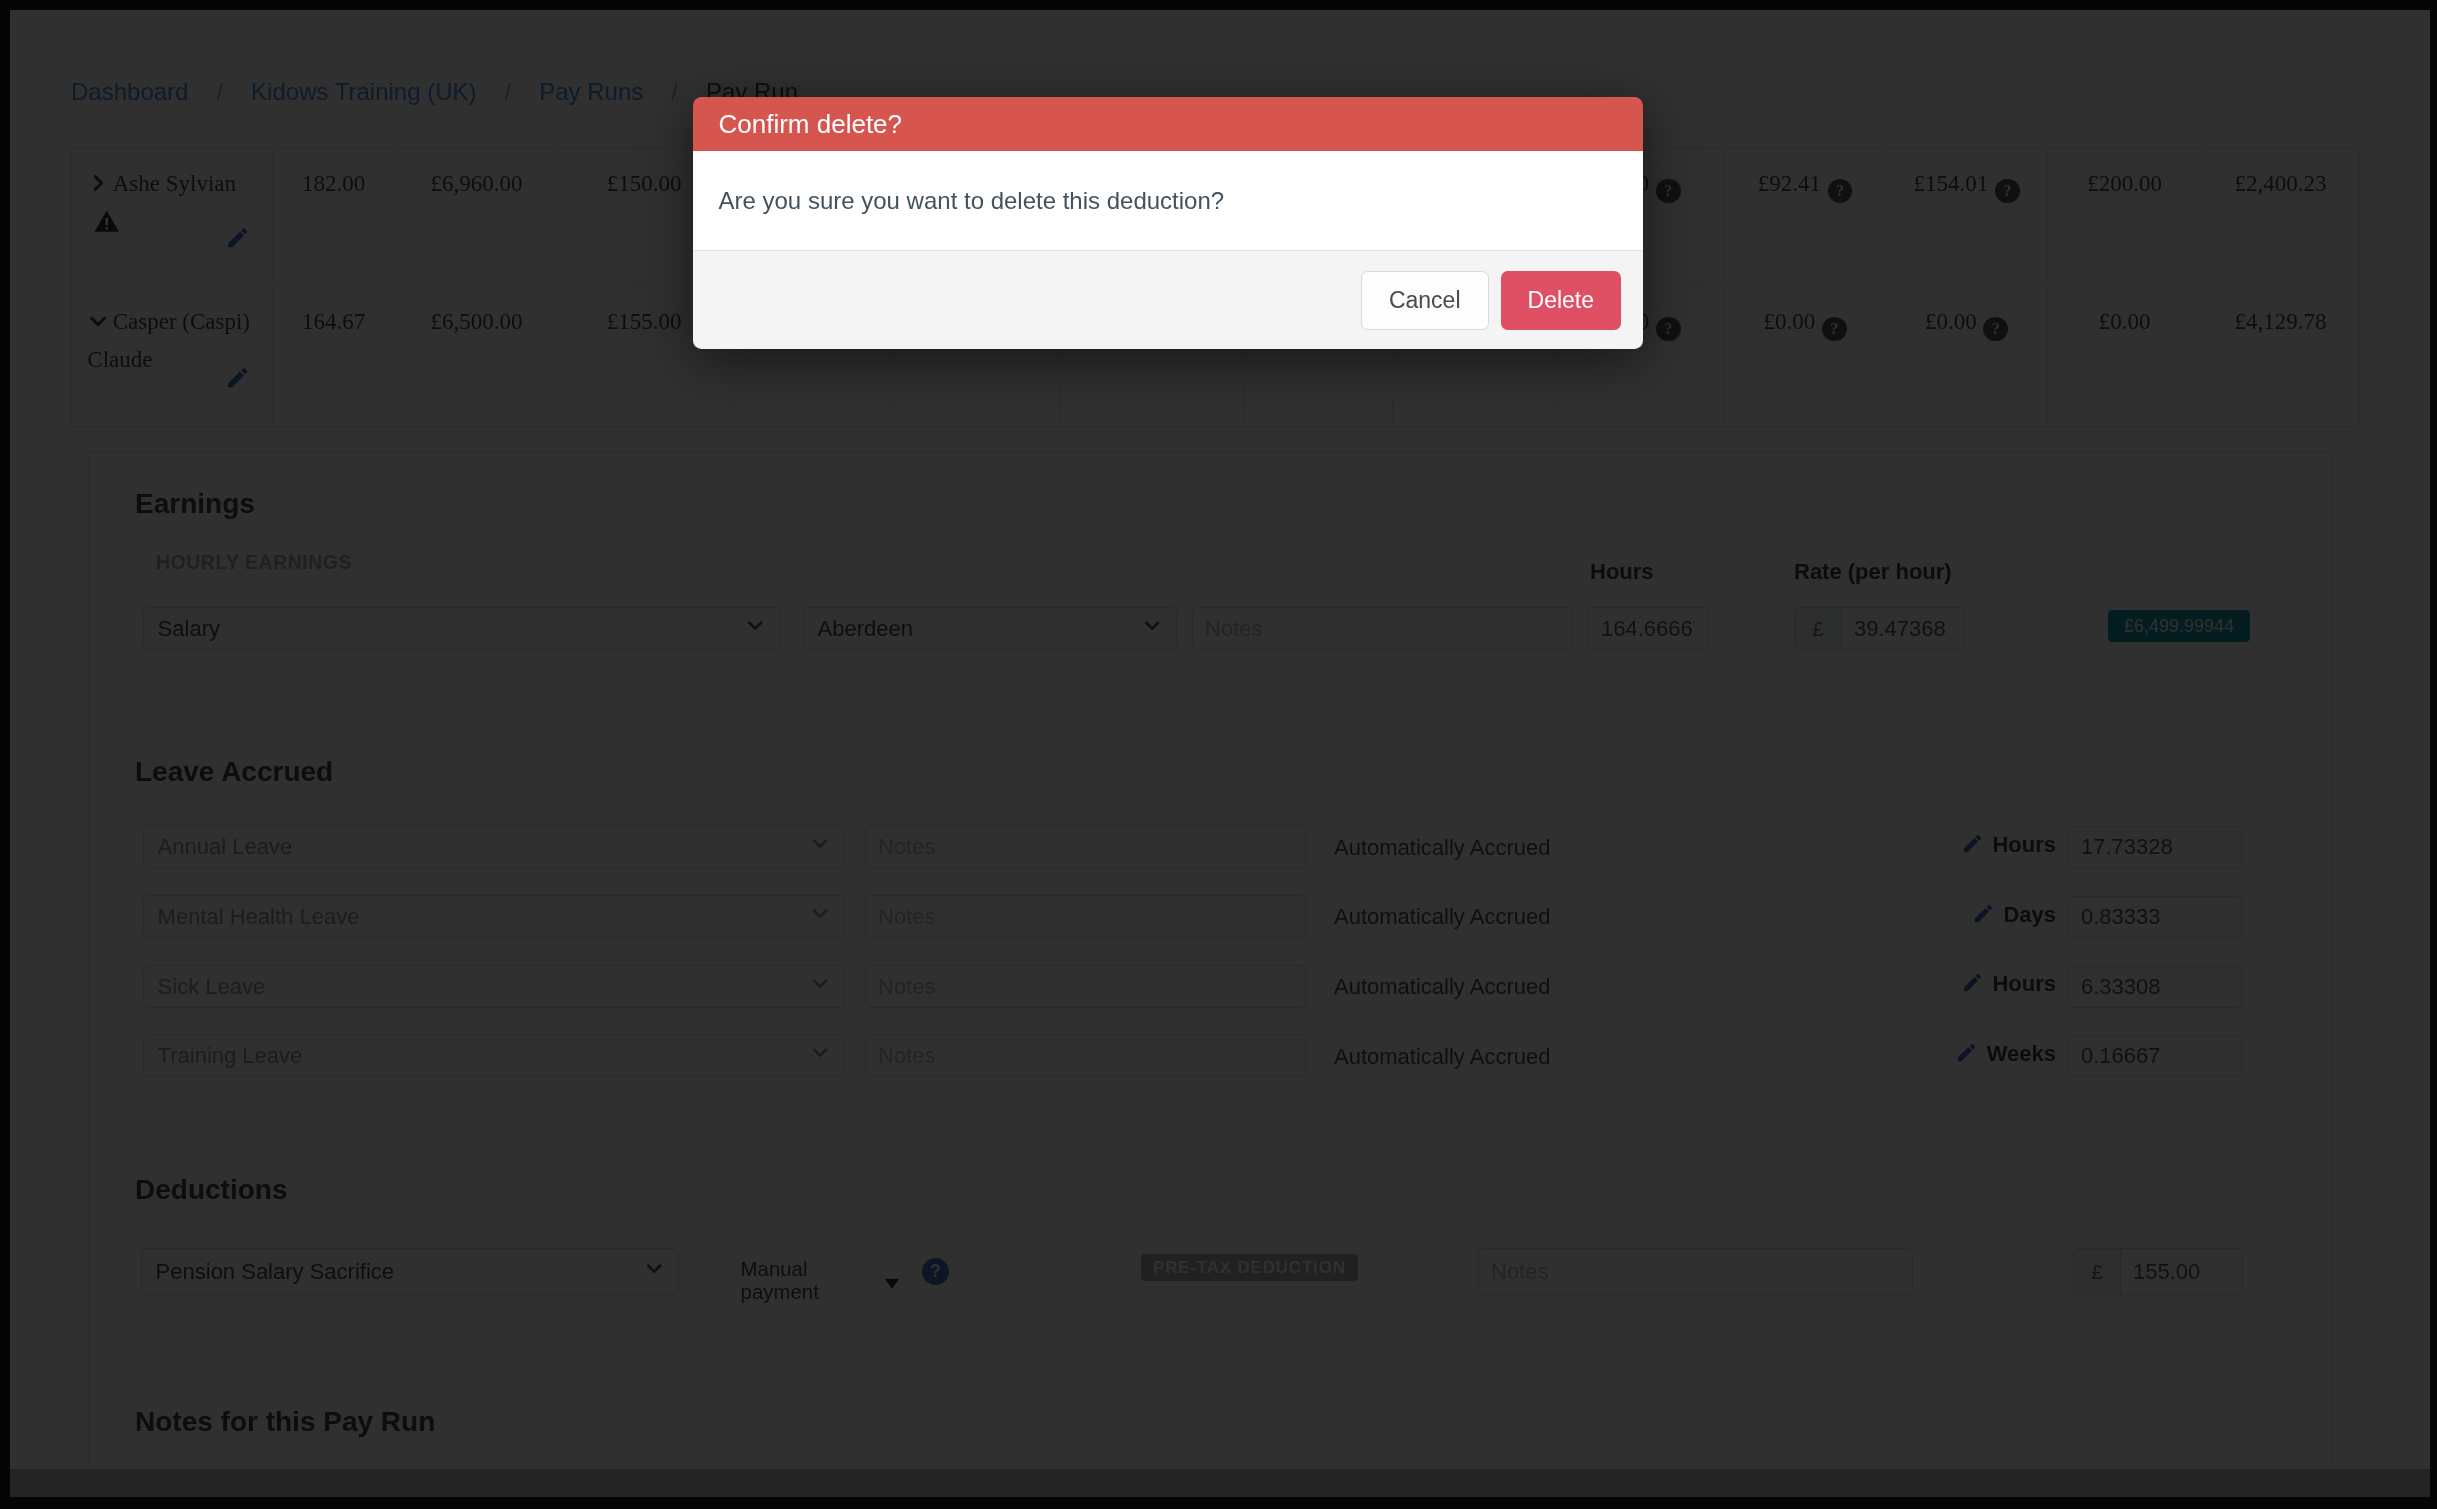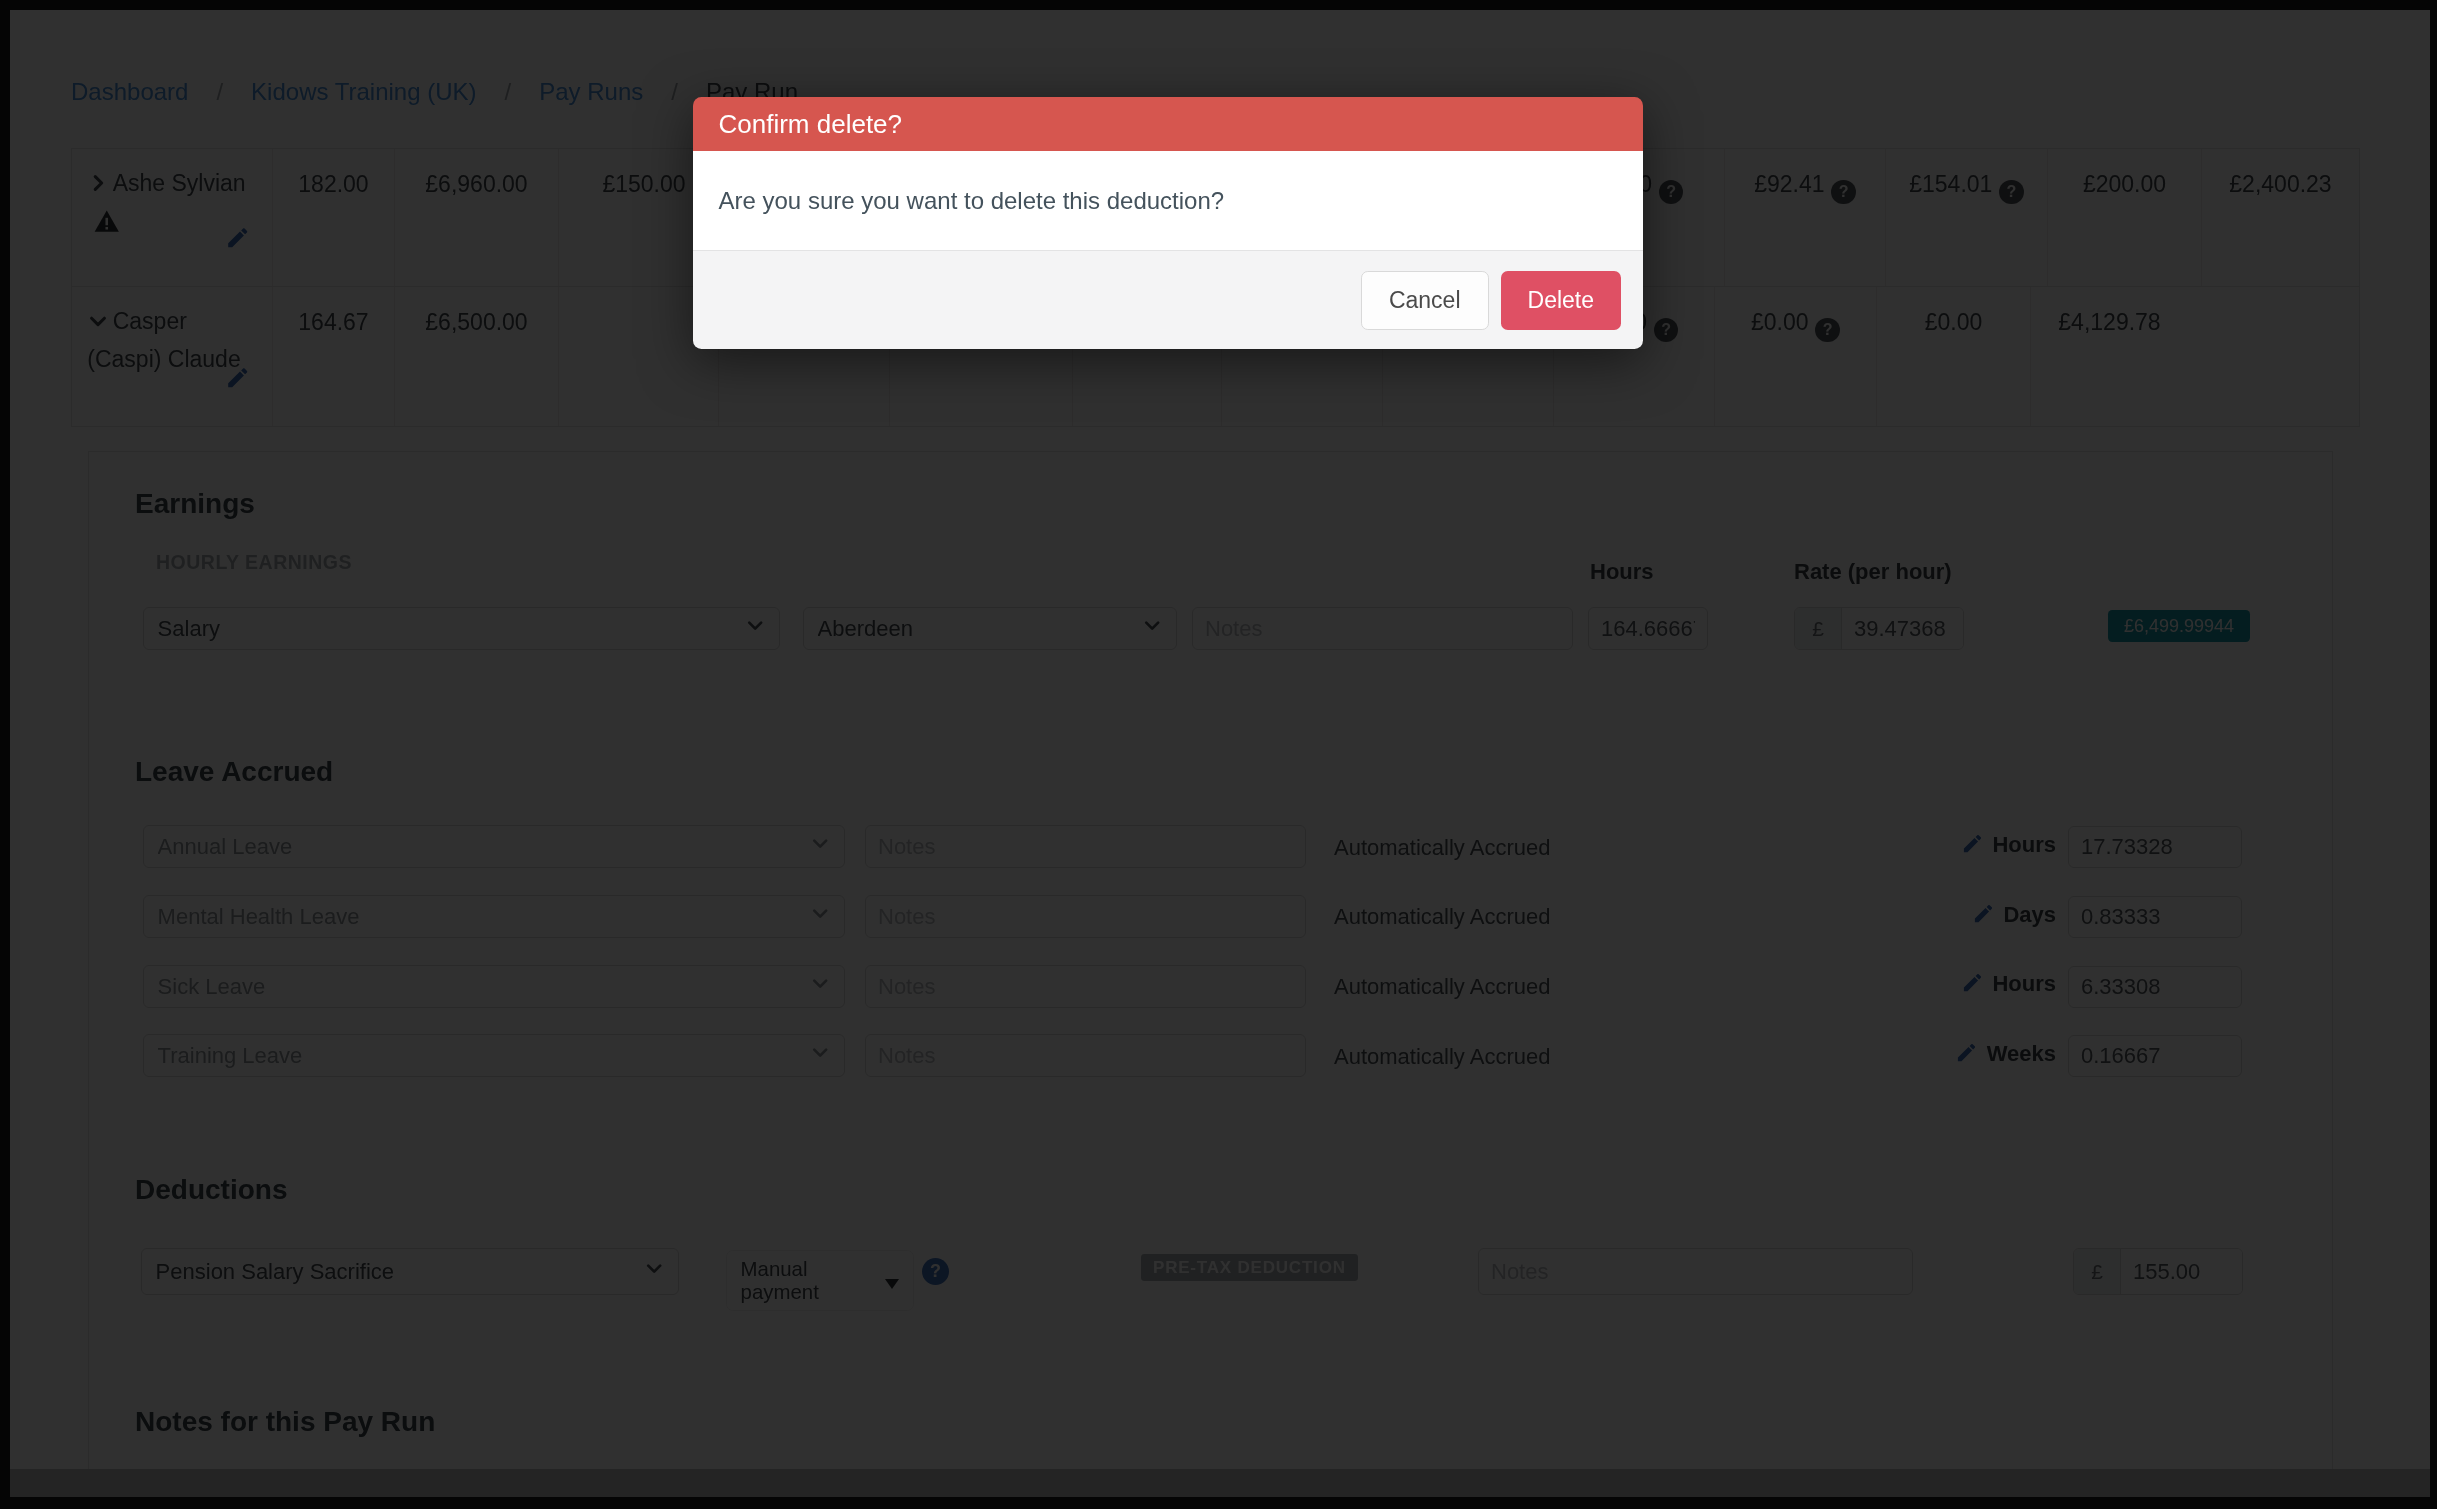--- a/index.html
+++ b/index.html
@@ -8,21 +8,21 @@
   .origin{position:absolute;left:-10.2px;top:-10.2px;width:2438px;height:1509px;}
 
   
   .breadcrumb{position:absolute;left:71px;top:78px;display:flex;align-items:center;gap:28px;font-size:24px;}
   .crumb-link{color:#4a90d9;text-decoration:none;}
   .crumb-sep{color:#a0a5a9;}
   .crumb-current{color:#3f464d;}
 
   
   .ptable{position:absolute;left:71px;top:148px;border:1.7px solid #e4e4e4;border-bottom:none;background:#fff;}
-  .prow{display:flex;border-bottom:1.7px solid #e4e4e4;}
+  .prow{display:flex;border-bottom:1.7px solid #e4e4e4;font-family:Liberation Serif, serif;}
   .prow.r1 .cell{height:137px;}
   .prow.r2 .cell{height:139px;}
   .cell{box-sizing:border-box;border-right:1.7px solid #eceaea;font-size:23px;color:#42484e;
         text-align:center;padding-top:22px;position:relative;}
   .cell:last-child{border-right:none;}
   .c0{width:201px;text-align:left;padding:17px 13.6px 0 15.3px;line-height:35px;}
   .c1{width:122px}.c2{width:164px}.c3{width:171px}.c4{width:160px}.c5{width:171px}
   .c6{width:183px}.c7{width:149px}.c8{width:161px}.c9{width:171px}.c10{width:161px}
   .c11{width:162px}.c12{width:154px}.c13{width:157px}
   .chev{display:inline-block;vertical-align:-3.4px;margin-right:3.4px;}
@@ -138,20 +138,21 @@
                 </svg>
           </span><span>Casper (Caspi) Claude</span>
           <span class="pencil-abs">
             <svg width="25.5" height="25.5" viewBox="0 0 24 24" fill="#3b6cb3">
                   <path d="M3 17.2V21h3.8L17.8 9.9l-3.7-3.7L3 17.2zM20.7 7c.4-.4.4-1 0-1.4l-2.3-2.3c-.4-.4-1-.4-1.4 0l-1.8 1.8 3.7 3.7L20.7 7z"></path>
                 </svg>
           </span>
         </div>
         <div class="cell c1"><span>164.67</span></div>
         <div class="cell c2"><span>£6,500.00</span></div>
+        <div class="cell c3"><span>£155.00</span></div>
         <div class="cell c4"><span></span></div>
         <div class="cell c5"><span></span></div>
         <div class="cell c6"><span></span></div>
         <div class="cell c7"><span></span></div>
         <div class="cell c8"><span></span></div>
         <div class="cell c9"><span>£0.00</span><span class="qicon">?</span></div>
         <div class="cell c10"><span>£0.00</span><span class="qicon">?</span></div>
         <div class="cell c11"><span>£0.00</span><span class="qicon">?</span></div>
         <div class="cell c12"><span>£0.00</span></div>
         <div class="cell c13"><span>£4,129.78</span></div>

